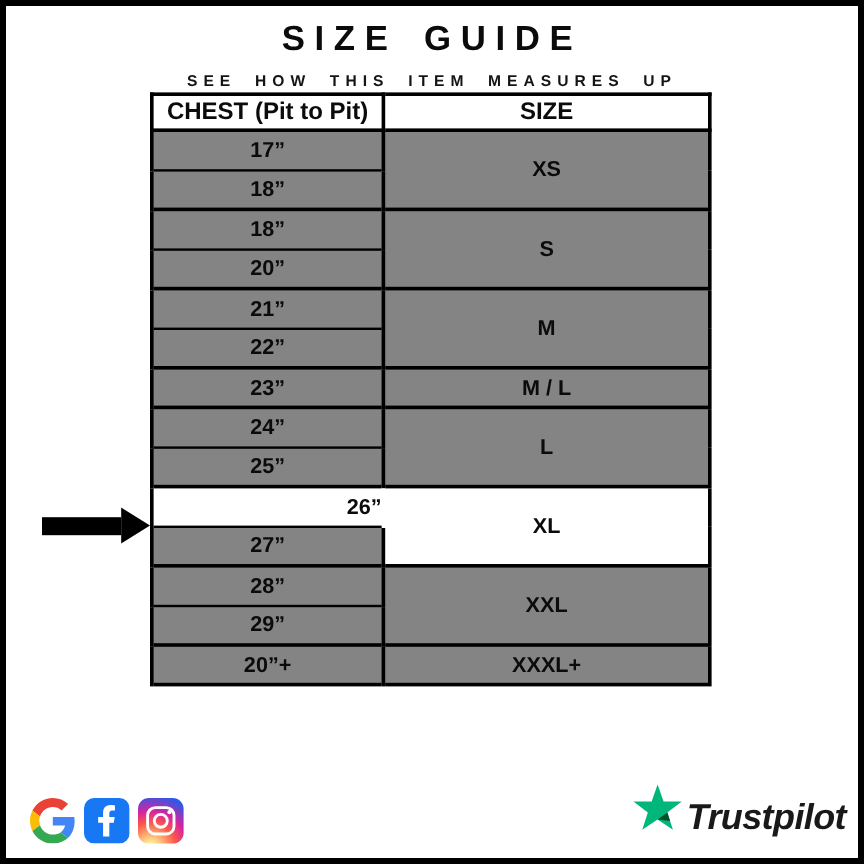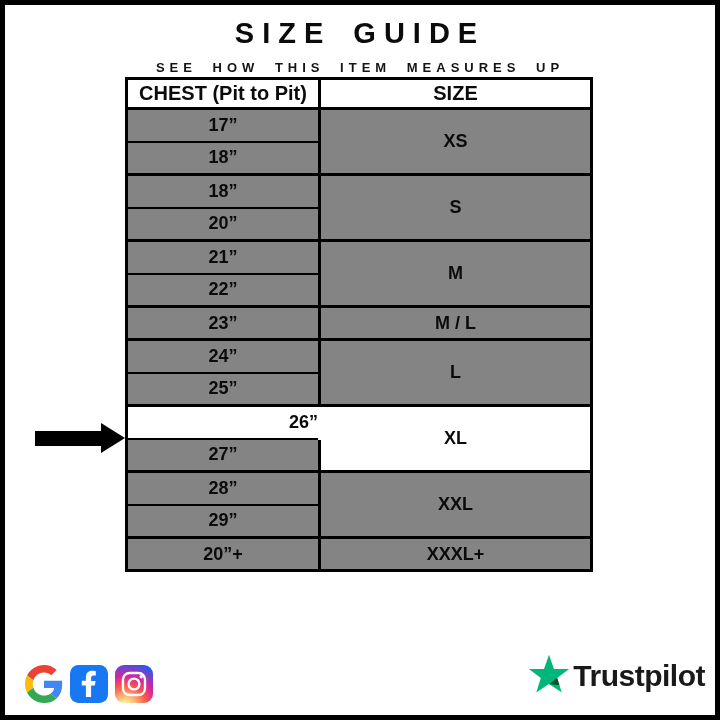--- a/index.html
+++ b/index.html
@@ -112,21 +112,21 @@
     margin-top:3px;
     font-size:11px;
     font-weight:bold;
     letter-spacing:5px;
     margin-right:-5px;
     color:#0b0b0b;
   }
   .trustpilot {
     position:absolute;
     right:10px; bottom:16px;
-    display:flex; align-items:center; gap:3px;
+    display:flex; align-items:flex-end; gap:3px;font-style:italic;
   }
   .trustpilot-label {
     font-size:30px;
     font-weight:bold;
     letter-spacing:-0.5px;
     color:#191919;
   }
 </style>
 </head>
 <body>

